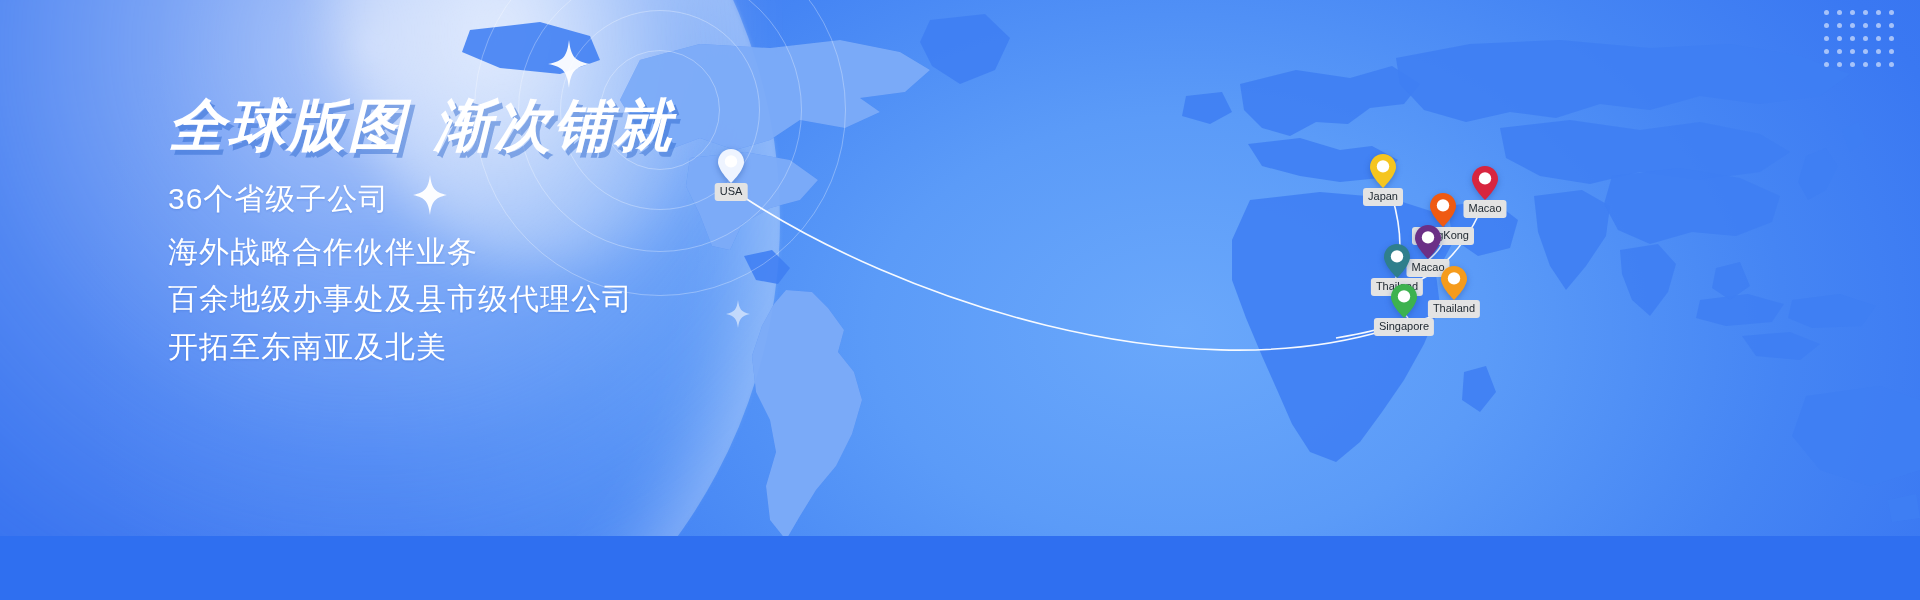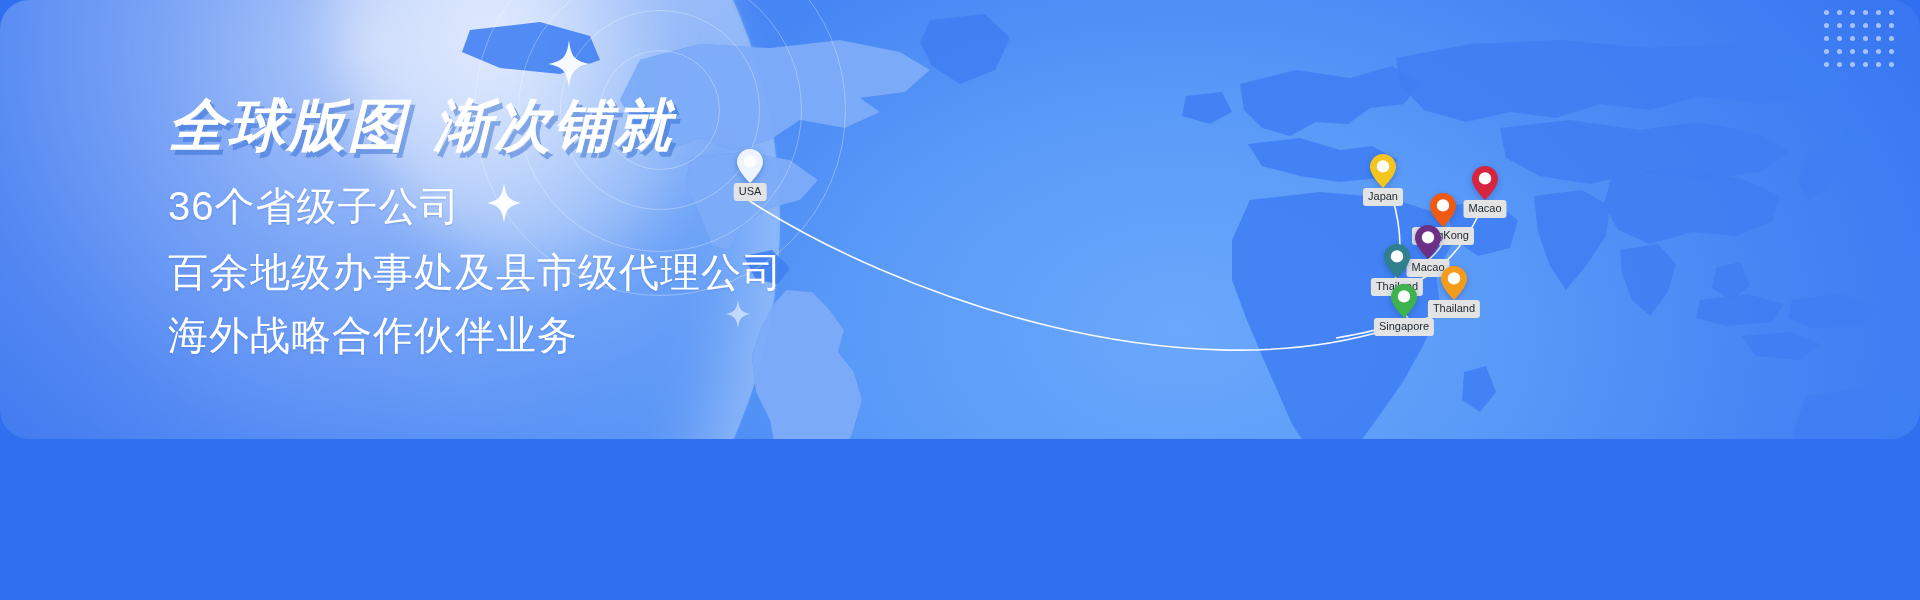--- a/index.html
+++ b/index.html
@@ -3,26 +3,25 @@
 <meta charset="utf-8">
 <style>
   * { margin:0; padding:0; box-sizing:border-box; }
   html,body { width:1920px; height:600px; overflow:hidden; }
   body {
     font-family:"Liberation Sans","DejaVu Sans",sans-serif;
     background:#2f6ff0;
   }
   #stage {
     position:relative;
-    width:1920px; height:439px;
+    width:1920px; height:536px;
     overflow:hidden;
     background:
       radial-gradient(ellipse 1100px 760px at 1180px 330px, #6aa8fb 0%, #5b9bf8 28%, #4585f4 55%, #3a78f2 75%, #3570ef 100%),
       linear-gradient(100deg, #2a5fe8 0%, #3069ec 16%, #3f7df2 38%, #5a9bf7 62%, #5e9ff8 80%, #4f8ef5 100%);
-    border-radius: 29px;
   }
   
   .globe {
     position:absolute;
     left:-300px; top:-320px;
     width:1080px; height:1080px;
     border-radius:50%;
     background:
       radial-gradient(circle at 62% 34%, rgba(255,255,255,.62) 0%, rgba(225,240,255,.40) 22%, rgba(186,219,255,.22) 42%, rgba(150,198,255,.08) 60%, rgba(120,180,255,0) 72%);
     filter:blur(2px);
@@ -68,21 +67,21 @@
     font-style:italic;
     letter-spacing:3px;
     color:#ffffff;
     line-height:1.04;
     text-shadow:4px 5px 0 rgba(40,100,205,.45);
     white-space:nowrap;
   }
   .headline .gap { display:inline-block; width:26px; }
   .sublist { margin-top:20px; }
   .subline {
-    font-size:40px;
+    font-size:30px;
     color:#ffffff;
     line-height:1.57;
     letter-spacing:1px;
     font-weight:400;
     white-space:nowrap;
     text-shadow:0 1px 2px rgba(30,85,190,.25);
   }
   .subline.has-star { position:relative; display:inline-block; }
   
   .sparkle { position:absolute; pointer-events:none; }
@@ -231,27 +230,28 @@
     </div>
     <div class="sublist">
       <div class="subline has-star">
         <span>36个省级子公司</span>
         <span class="sparkle" style="position:relative; display:inline-block; vertical-align:middle; margin-left:14px;">
           <svg width="34" height="40" viewBox="0 0 34 40">
             <path d="M17 0 C18.8 13, 21 17, 34 20 C21 23, 18.8 27, 17 40 C15.2 27, 13 23, 0 20 C13 17, 15.2 13, 17 0 Z" fill="#ffffff" fill-opacity="0.96"></path>
           </svg>
         </span>
       </div>
+      <div class="subline">海外战略合作伙伴业务</div>
       <div class="subline">百余地级办事处及县市级代理公司</div>
-      <div class="subline">海外战略合作伙伴业务</div>
+      <div class="subline">开拓至东南亚及北美</div>
     </div>
   </div>
 
   <div id="markers">
-      <div class="marker" style="left: 750px; top: 183px; text-align: right;">
+      <div class="marker" style="left: 731px; top: 183px; text-align: right;">
         <div class="pin">
           <svg width="26" height="34" viewBox="0 0 26 34">
             <path d="M13 0 C5.8 0 0 5.8 0 13 C0 21.5 13 34 13 34 C13 34 26 21.5 26 13 C26 5.8 20.2 0 13 0 Z" fill="#eef4ff"></path>
             <circle cx="13" cy="12.4" r="6.2" fill="#ffffff"></circle>
           </svg>
         </div>
         <div class="mlabel">USA</div>
       </div>
       <div class="marker" style="left: 1383px; top: 188px;">
         <div class="pin">

